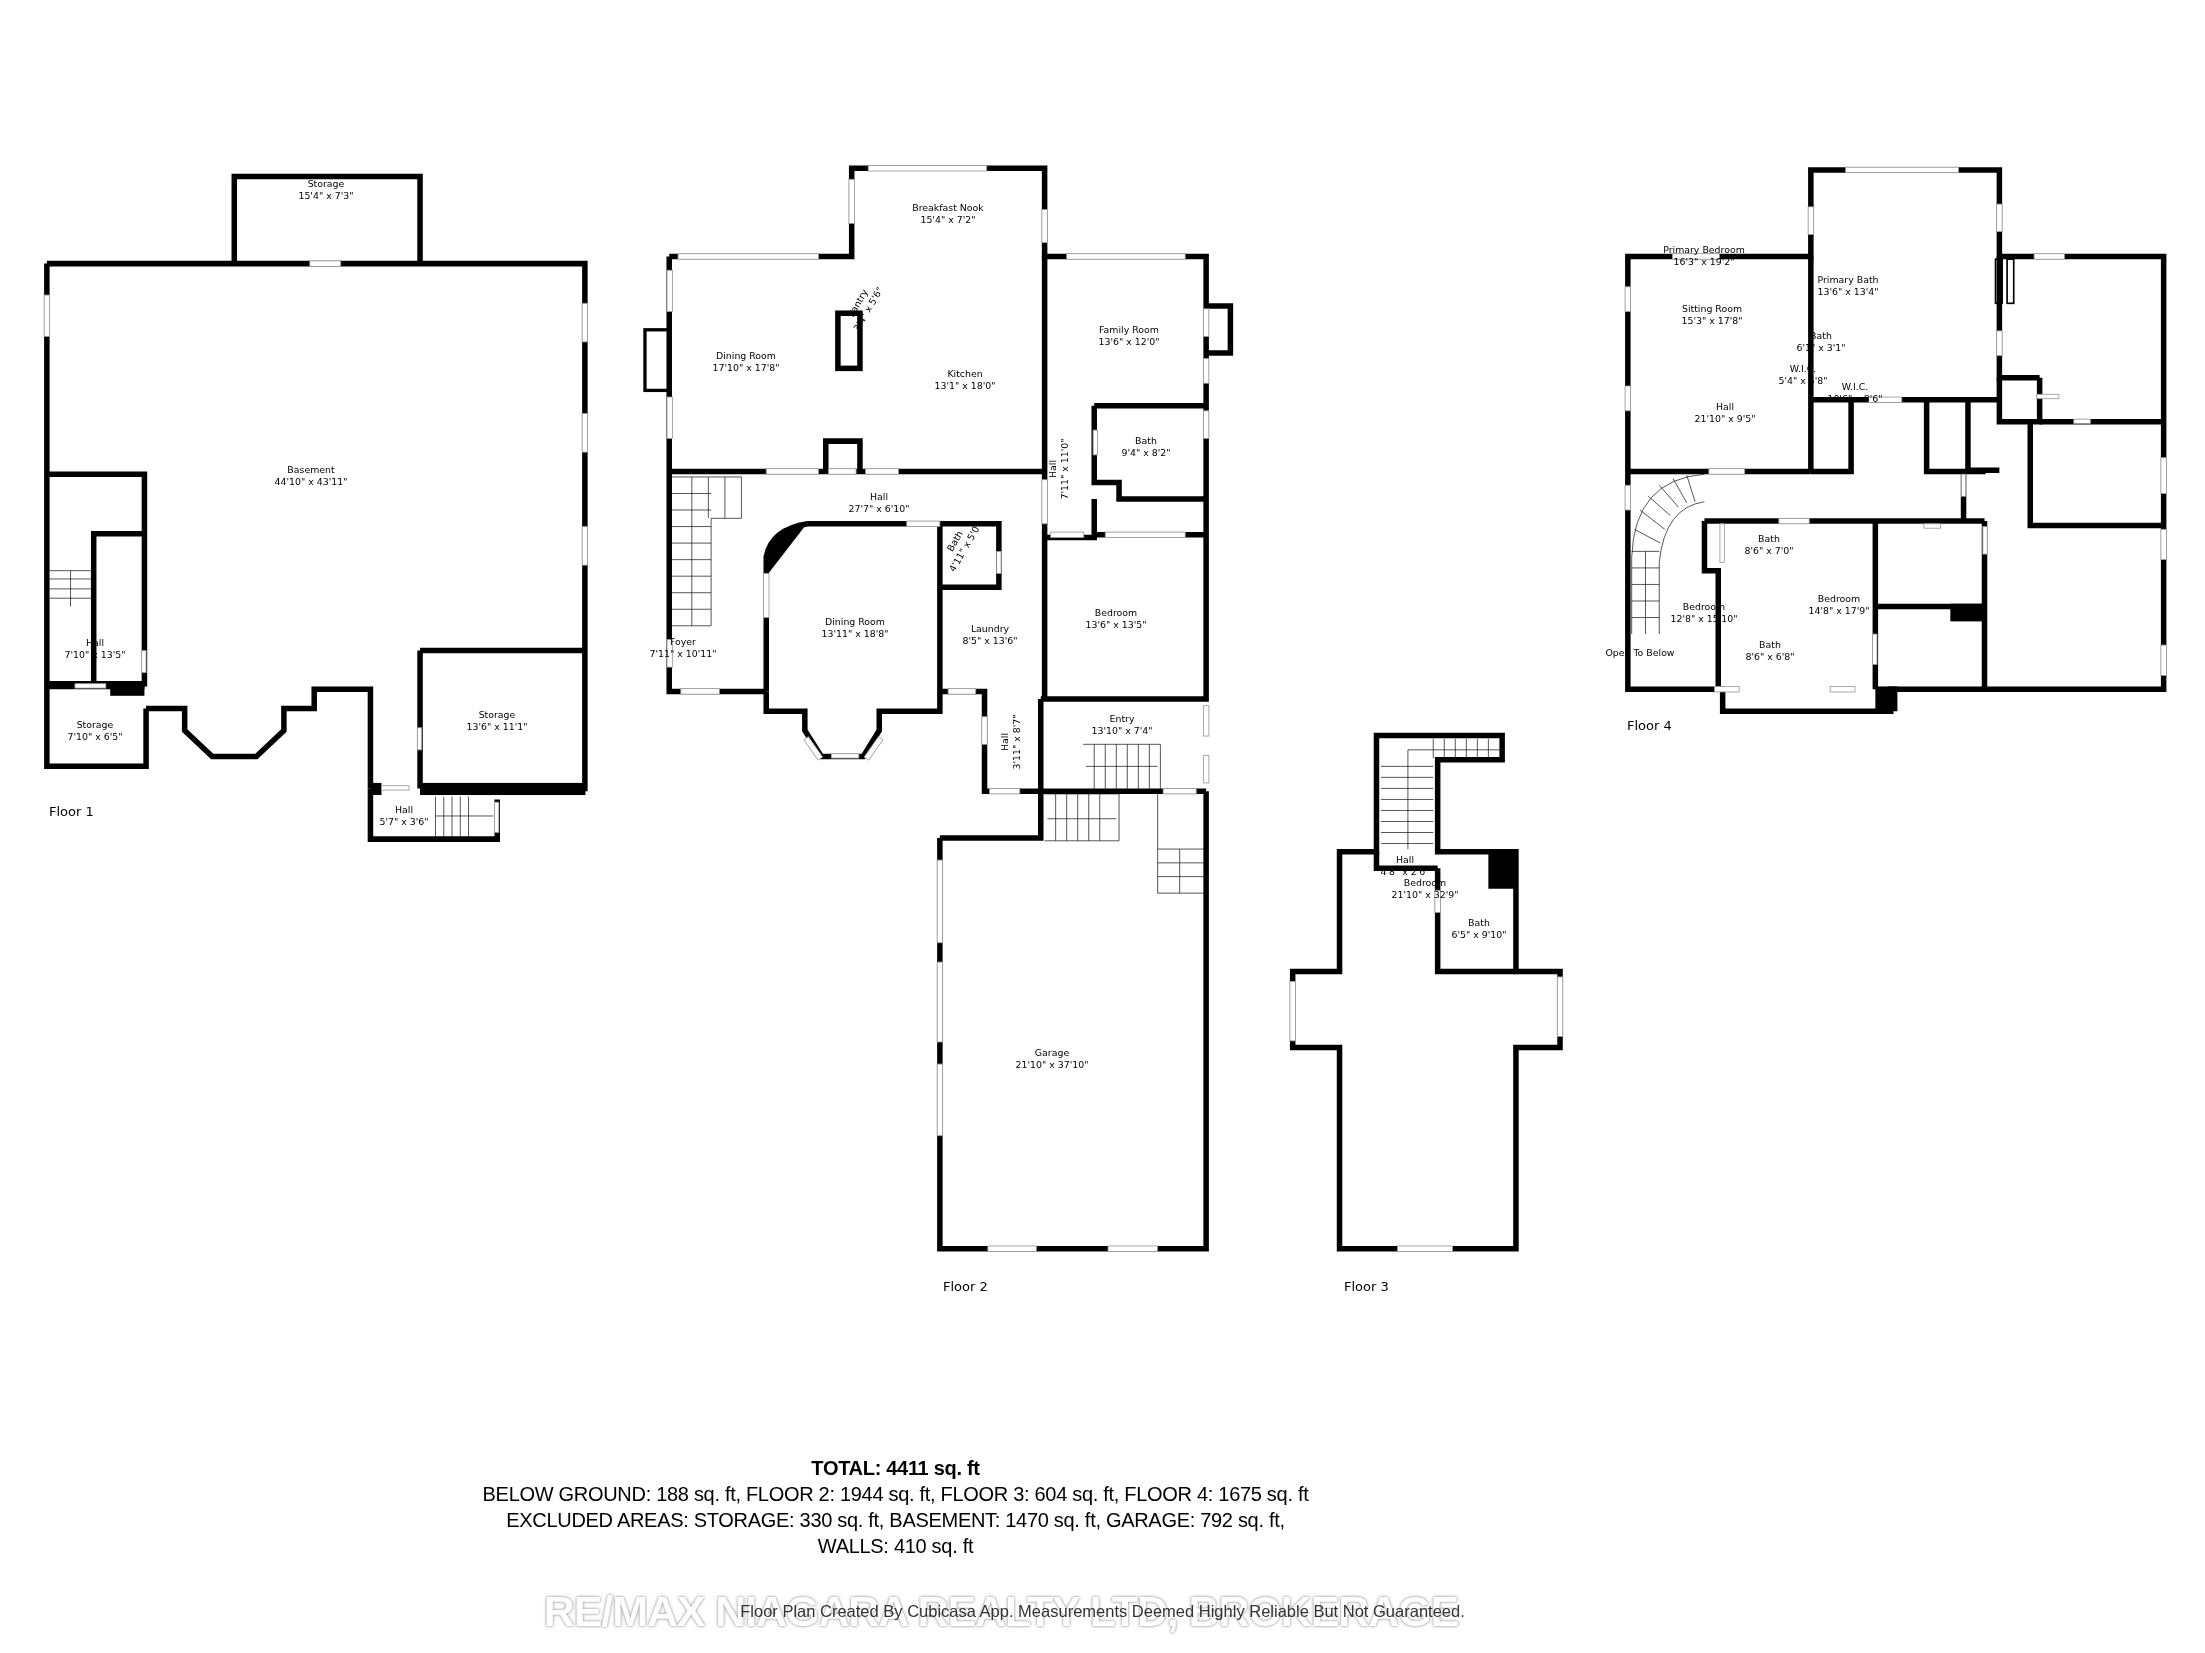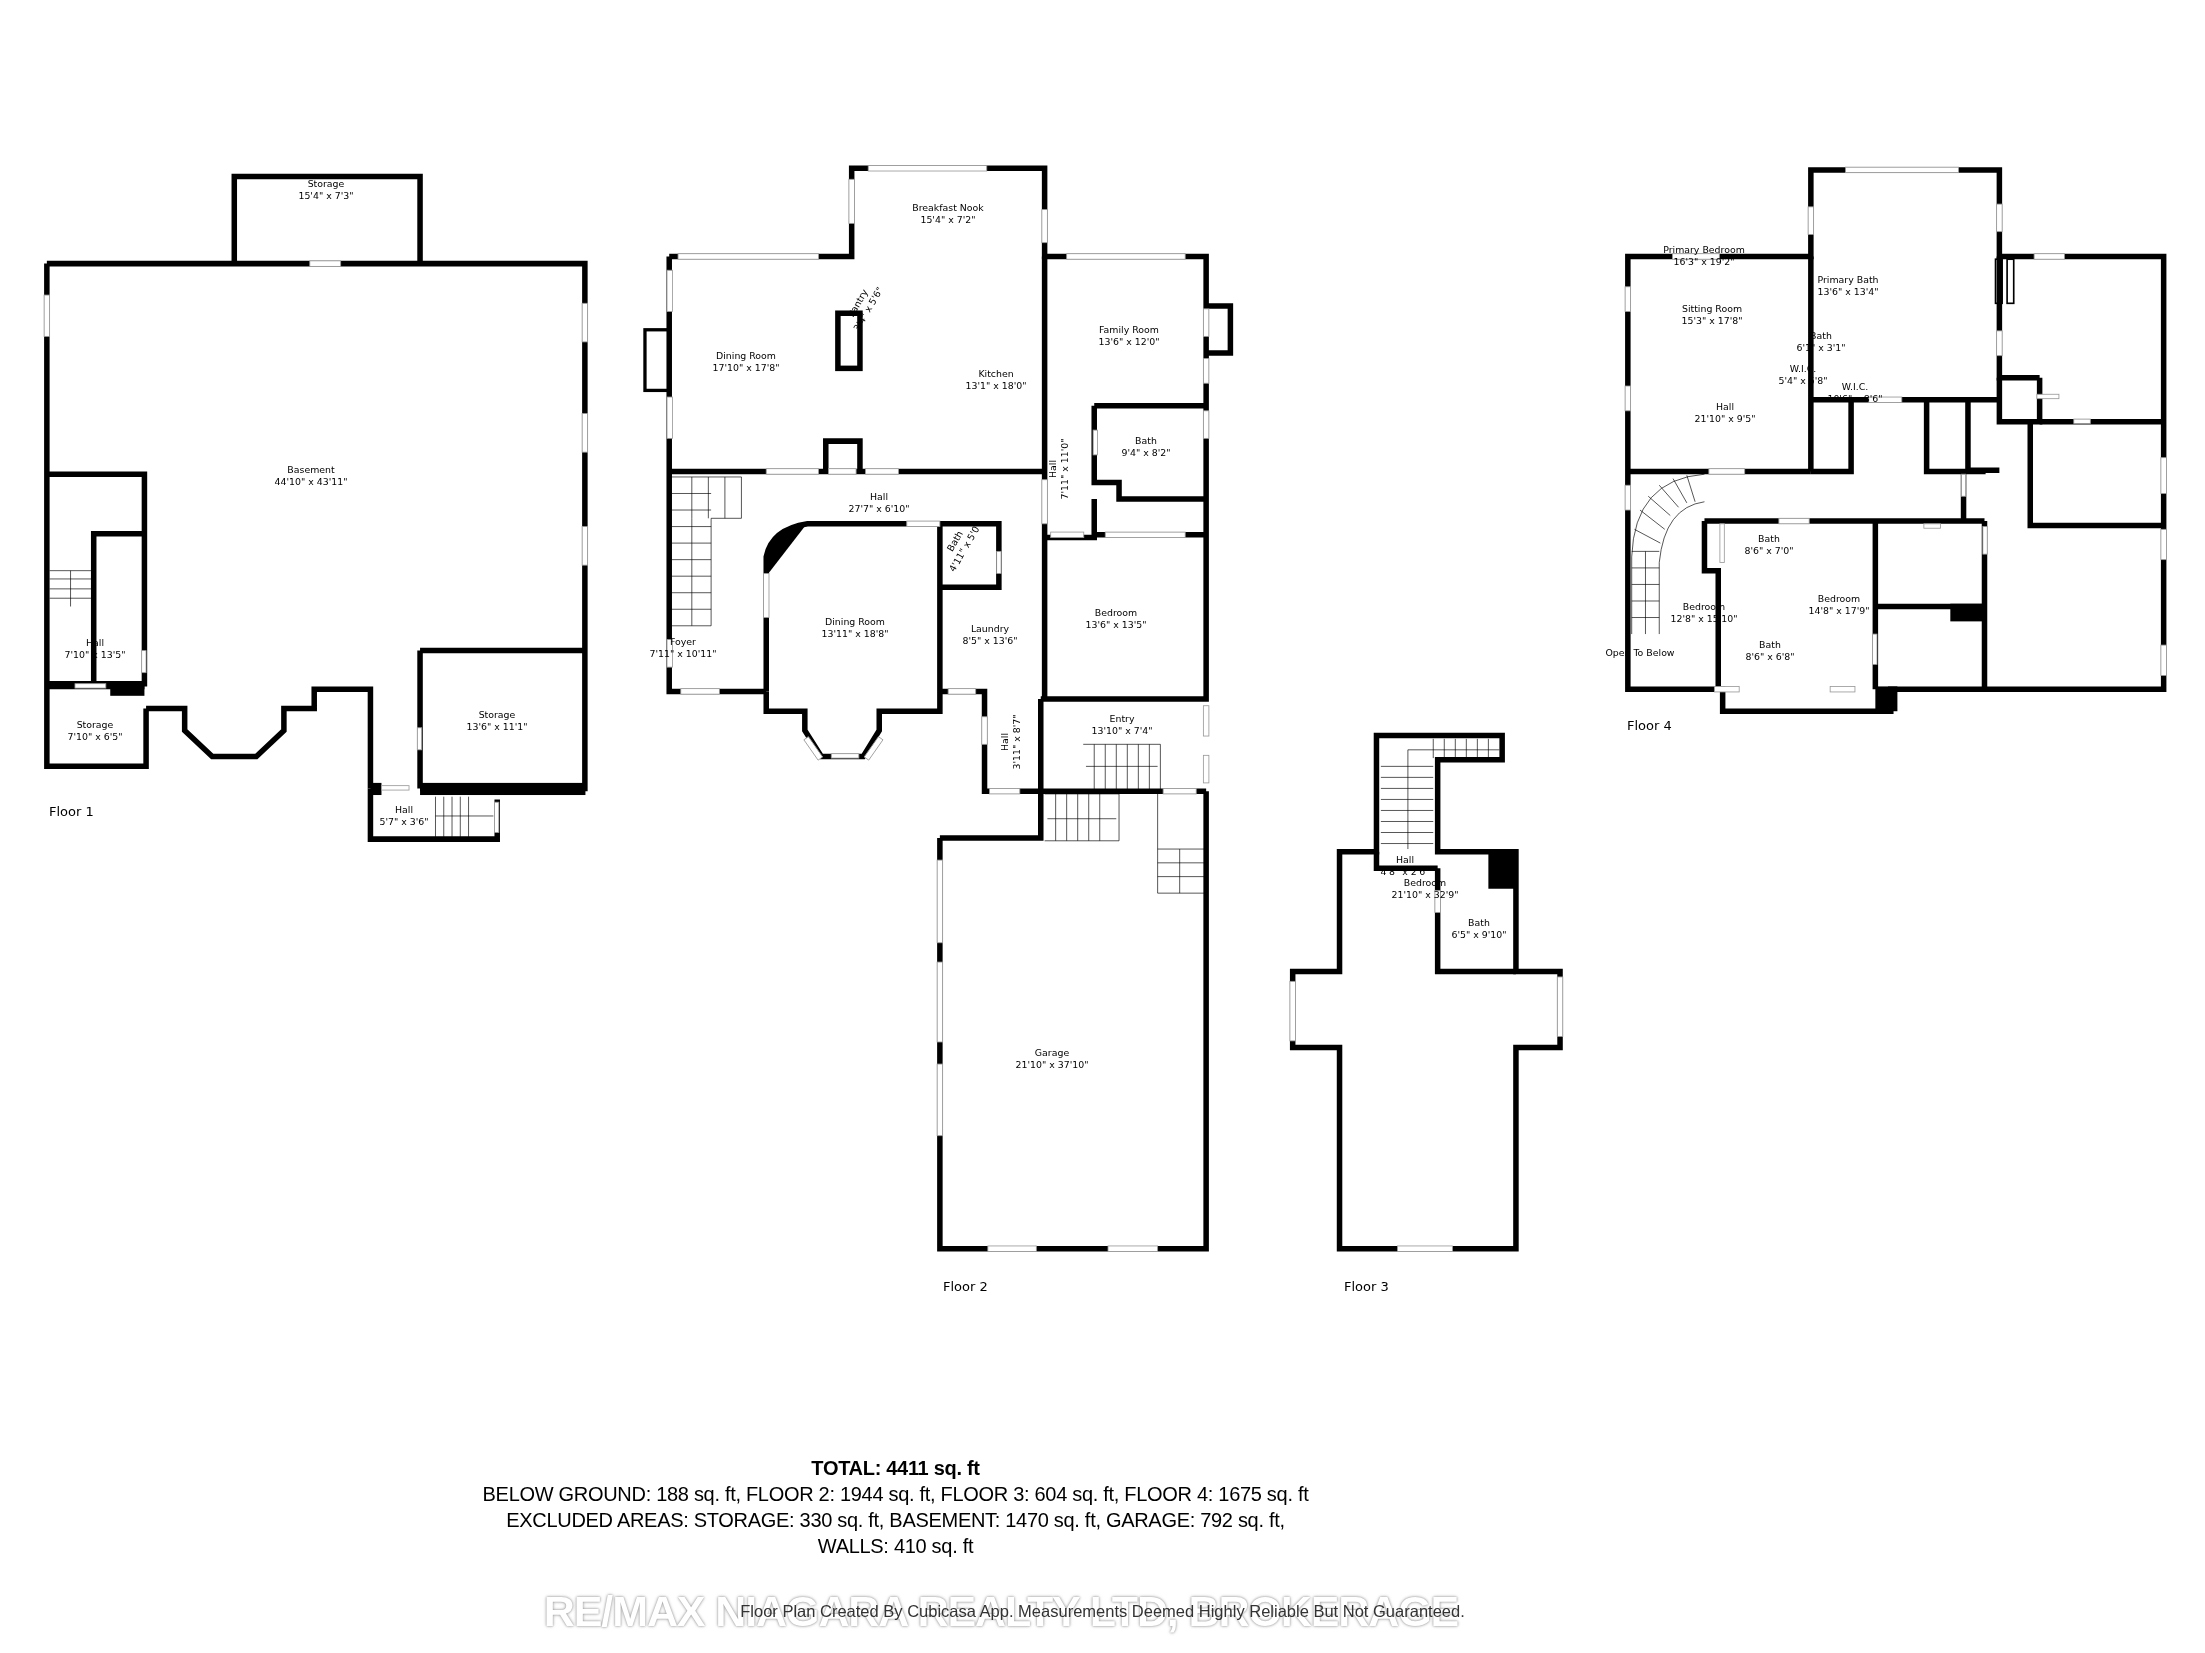--- a/index.html
+++ b/index.html
@@ -257,21 +257,21 @@
       <span class="dim">15'4" x 7'2"</span>
     </div>
     <div class="room" style="left: 746px; top: 362px;">
       <span class="nm">Dining Room</span>
       <span class="dim">17'10" x 17'8"</span>
     </div>
     <div class="room rot60" style="left: 863px; top: 306px;">
       <span class="nm">Pantry</span>
       <span class="dim">3'4" x 5'6"</span>
     </div>
-    <div class="room" style="left: 965px; top: 380px; margin-left: 31px;">
+    <div class="room" style="left: 965px; top: 380px;">
       <span class="nm">Kitchen</span>
       <span class="dim">13'1" x 18'0"</span>
     </div>
     <div class="room" style="left: 1129px; top: 336px;">
       <span class="nm">Family Room</span>
       <span class="dim">13'6" x 12'0"</span>
     </div>
     <div class="room" style="left: 1146px; top: 447px;">
       <span class="nm">Bath</span>
       <span class="dim">9'4" x 8'2"</span>

